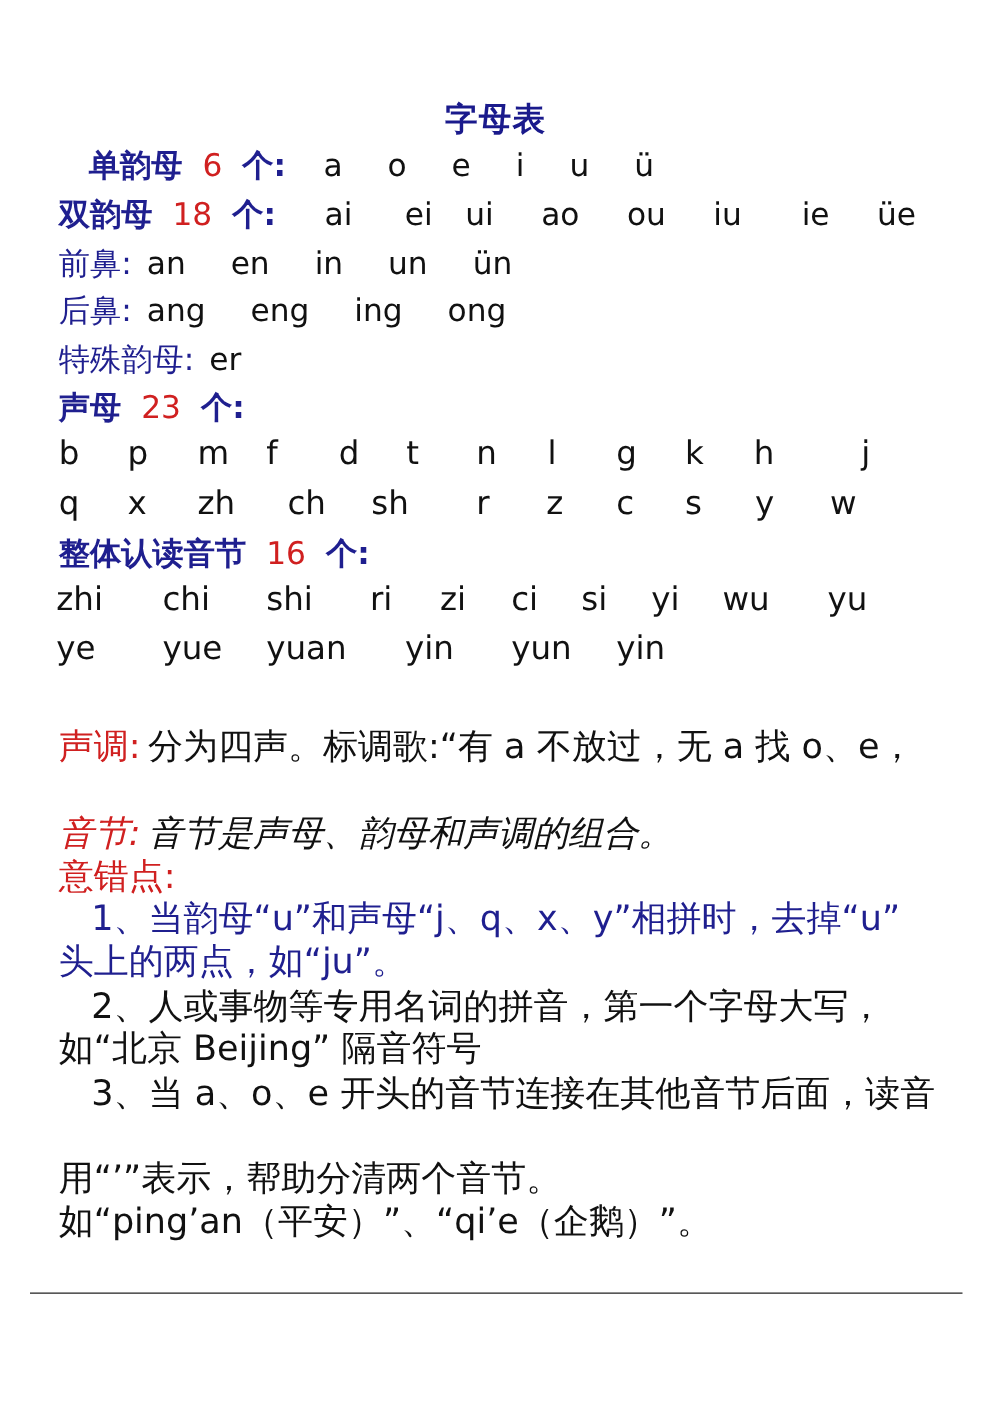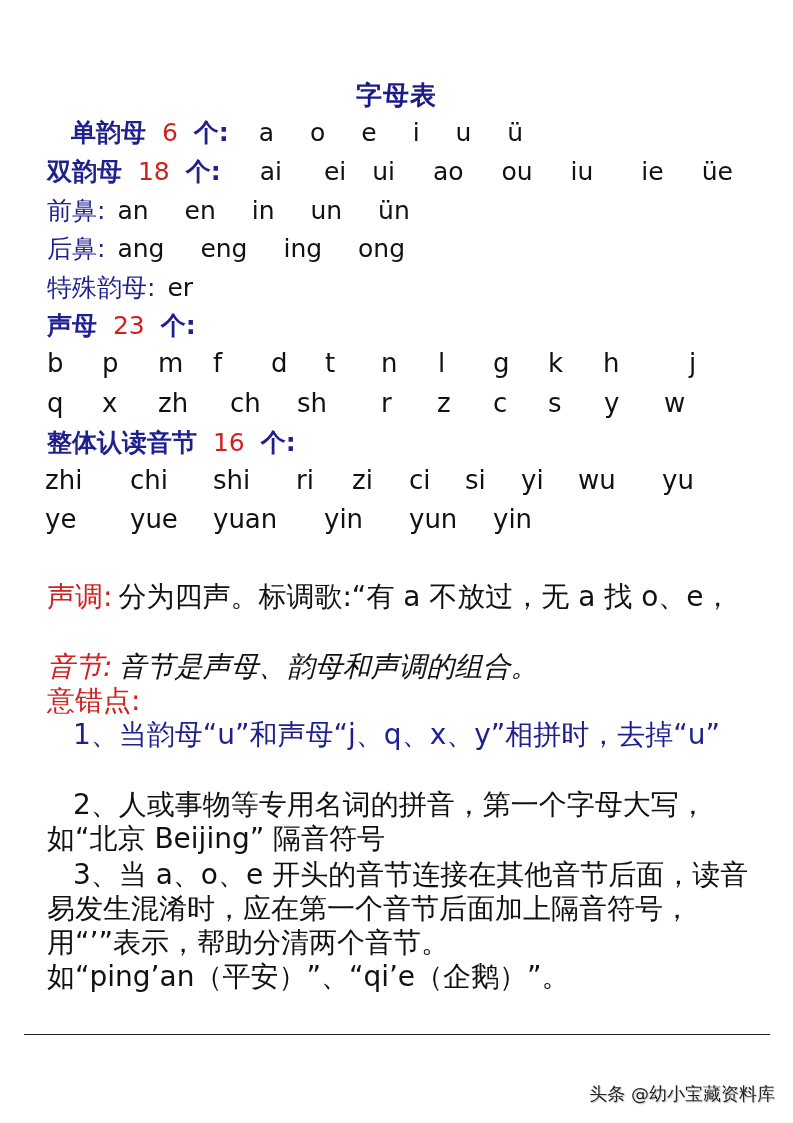--- a/index.html
+++ b/index.html
@@ -143,25 +143,24 @@
     <span class="red" style="margin-right:6px;">声调:</span><span class="black">分为四声。标调歌:“有 a 不放过，无 a 找 o、e，</span>
   </div>
 
   <div class="body-text" style="top:650px;font-style:italic;">
     <span class="red" style="margin-right:6px;">音节:</span><span class="black">音节是声母、韵母和声调的组合。</span>
   </div>
 
   <div class="body-text red" style="top:684px;">意错点:</div>
 
   <div class="body-text blue indent" style="top:718px;">1、当韵母“u”和声母“j、q、x、y”相拼时，去掉“u”</div>
+  <div class="body-text blue" style="top:752px;">头上的两点，如“ju”。</div>
 
   <div class="body-text black indent" style="top:788px;">2、人或事物等专用名词的拼音，第一个字母大写，</div>
   <div class="body-text black" style="top:822px;">如“北京 Beijing” 隔音符号</div>
 
   <div class="body-text black indent" style="top:858px;">3、当 a、o、e 开头的音节连接在其他音节后面，读音</div>
-  <div class="body-text black" style="top:892px;">易发生混淆时，应在第一个音节后面加上隔音符号，</div>
   <div class="body-text black" style="top:926px;">用“’”表示，帮助分清两个音节。</div>
   <div class="body-text black" style="top:960px;">如“ping’an（平安）”、“qi’e（企鹅）”。</div>
 
   <div class="rule"></div>
 
-  <div class="watermark">头条 @幼小宝藏资料库</div>
 </div>
 
 </body></html>

